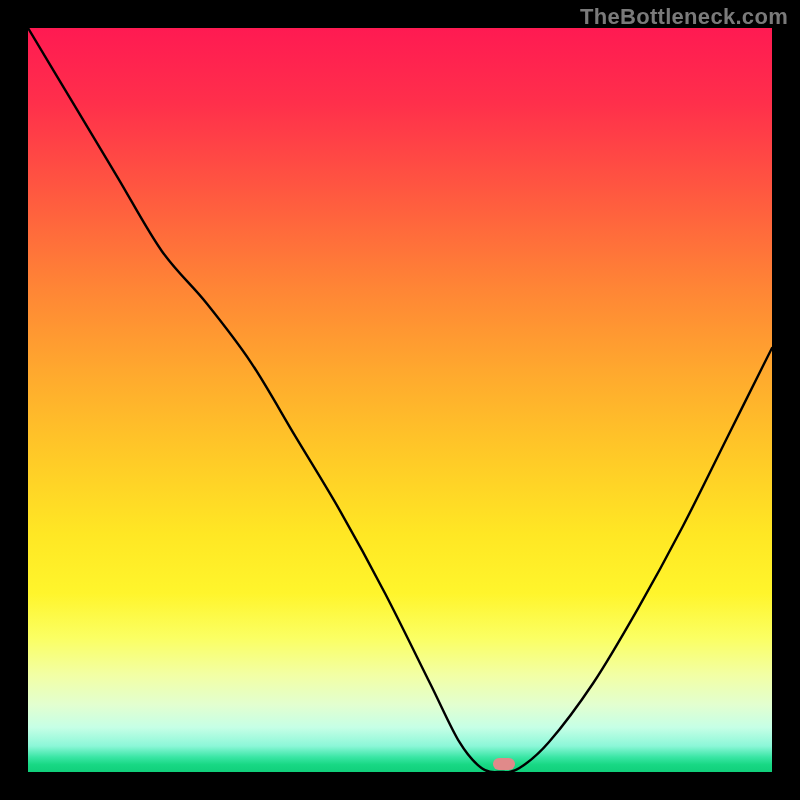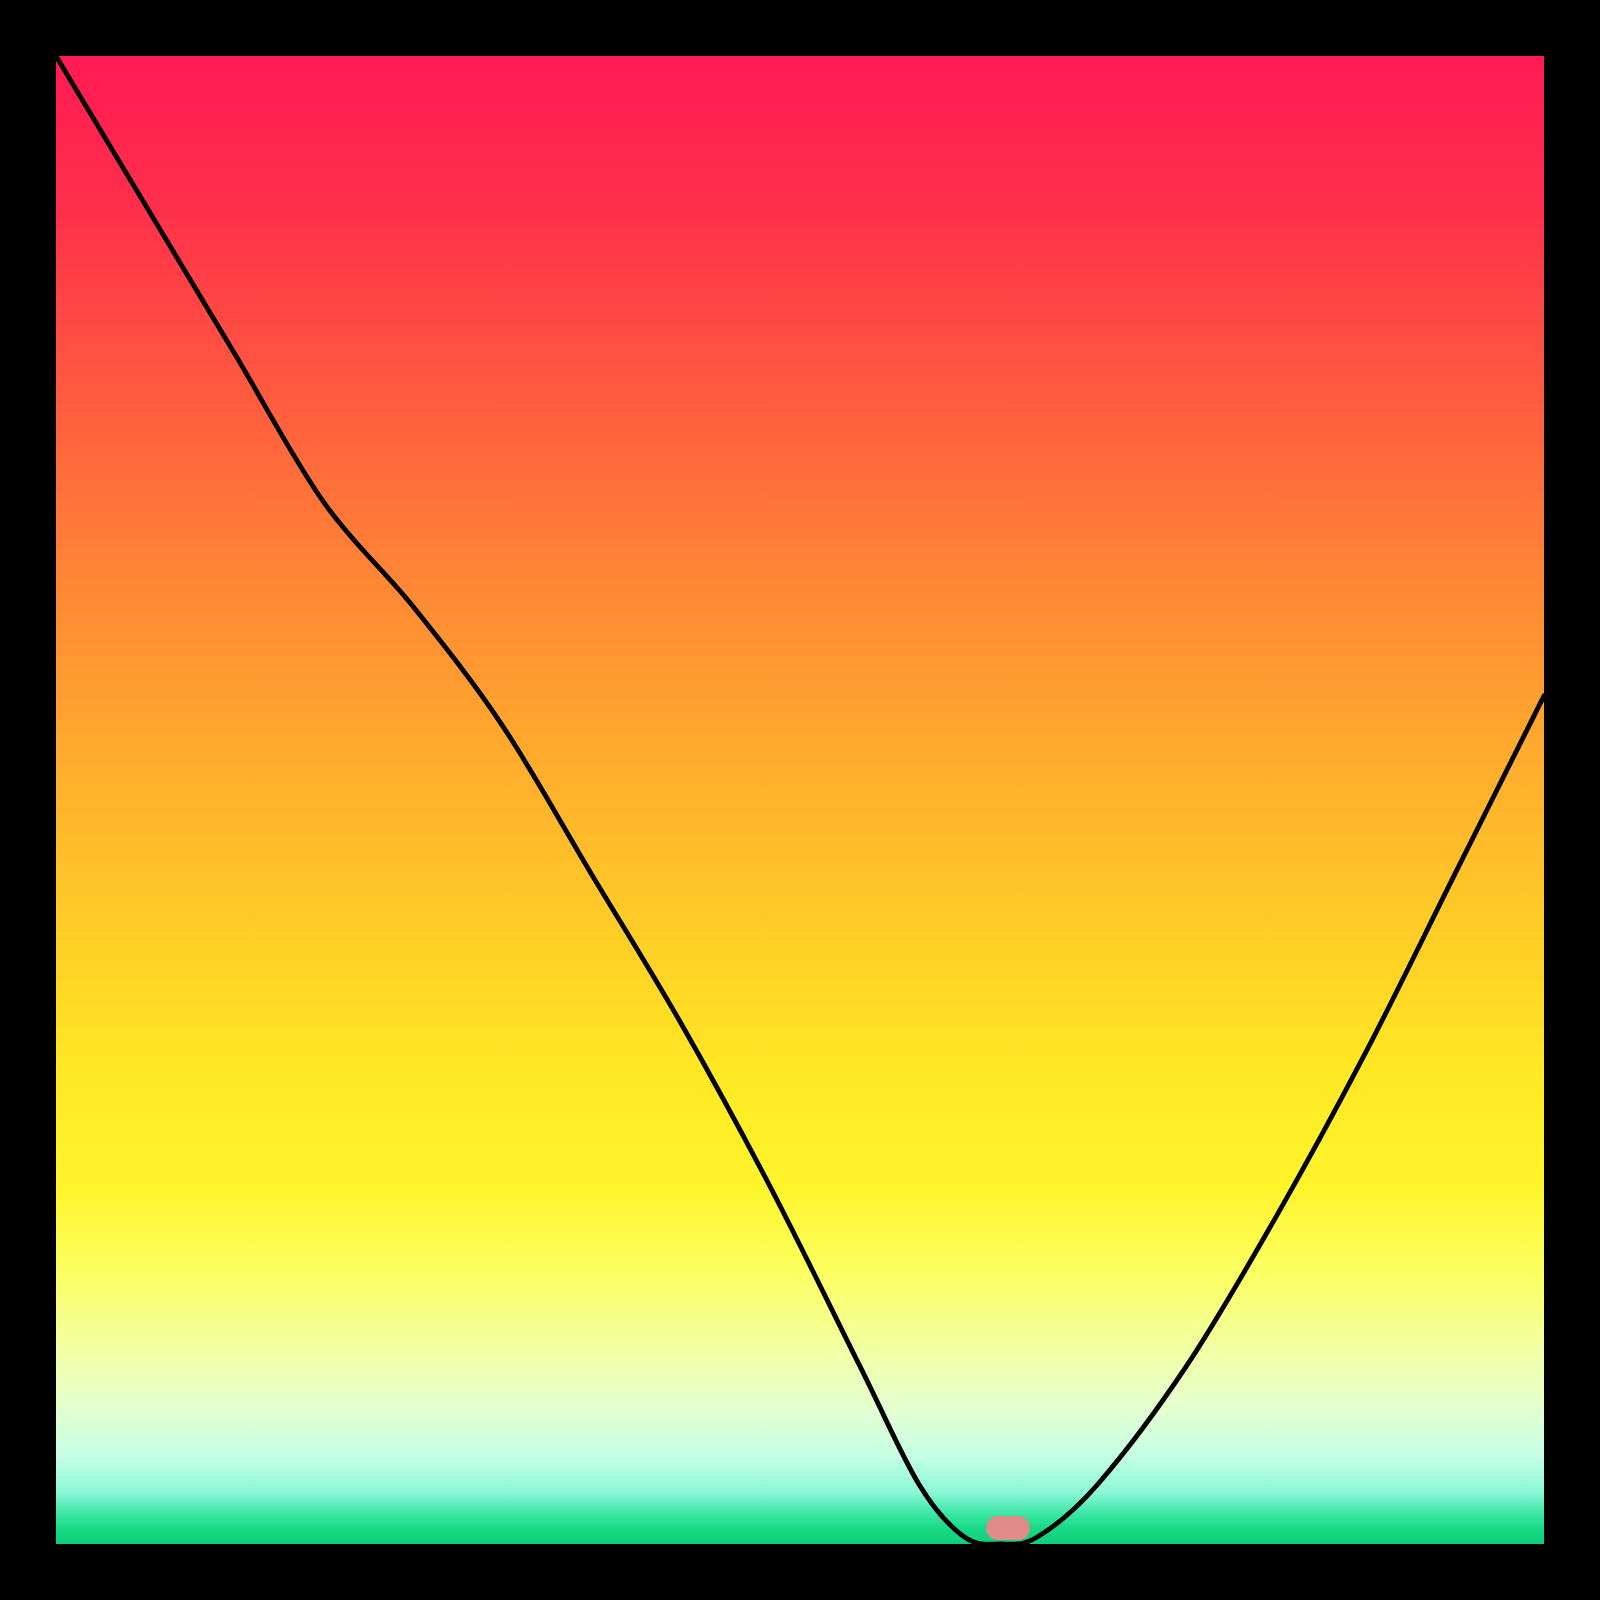--- a/index.html
+++ b/index.html
@@ -69,20 +69,21 @@
   svg.curve {
     position: absolute;
     inset: 0;
     z-index: 5;
   }
 </style>
 </head>
 <body>
 
 <div class="frame">
+  <div class="watermark">TheBottleneck.com</div>
 
   <div class="plot-area">
     <div class="gradient"></div>
 
     <svg class="curve" viewBox="0 0 744 744" preserveAspectRatio="none">
       <path id="curve-path" fill="none" stroke="#000" stroke-width="2.4" stroke-linejoin="round" stroke-linecap="round" d="M 0.00 0.00 C 7.44 12.40 29.76 49.60 44.64 74.40 C 59.52 99.20 74.40 124.00 89.28 148.80 C 104.16 173.60 119.04 202.12 133.92 223.20 C 148.80 244.28 163.68 256.68 178.56 275.28 C 193.44 293.88 208.32 312.48 223.20 334.80 C 238.08 357.12 252.96 384.40 267.84 409.20 C 282.72 434.00 297.60 457.56 312.48 483.60 C 327.36 509.64 342.24 536.92 357.12 565.44 C 372.00 593.96 389.36 629.92 401.76 654.72 C 414.16 679.52 422.84 699.98 431.52 714.24 C 440.20 728.50 447.02 735.32 453.84 740.28 C 460.66 745.24 466.24 744.00 472.44 744.00 C 478.64 744.00 482.98 745.24 491.04 740.28 C 499.10 735.32 508.40 728.50 520.80 714.24 C 533.20 699.98 550.56 677.04 565.44 654.72 C 580.32 632.40 595.20 606.36 610.08 580.32 C 624.96 554.28 639.84 527.00 654.72 498.48 C 669.60 469.96 684.48 438.96 699.36 409.20 C 714.24 379.44 736.56 334.80 744.00 319.92 "></path>
     </svg>
 
     <div class="marker" id="marker" style="left: 465.16px; top: 730.048px;"></div>
   </div>

